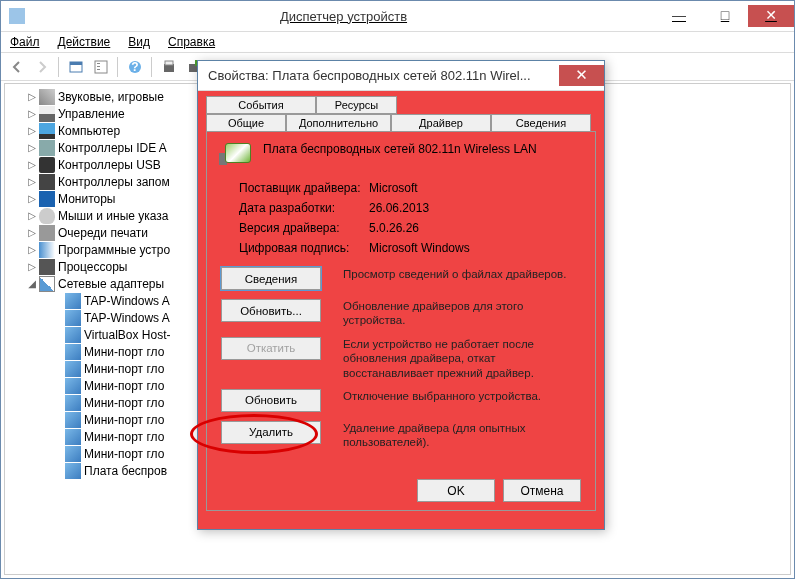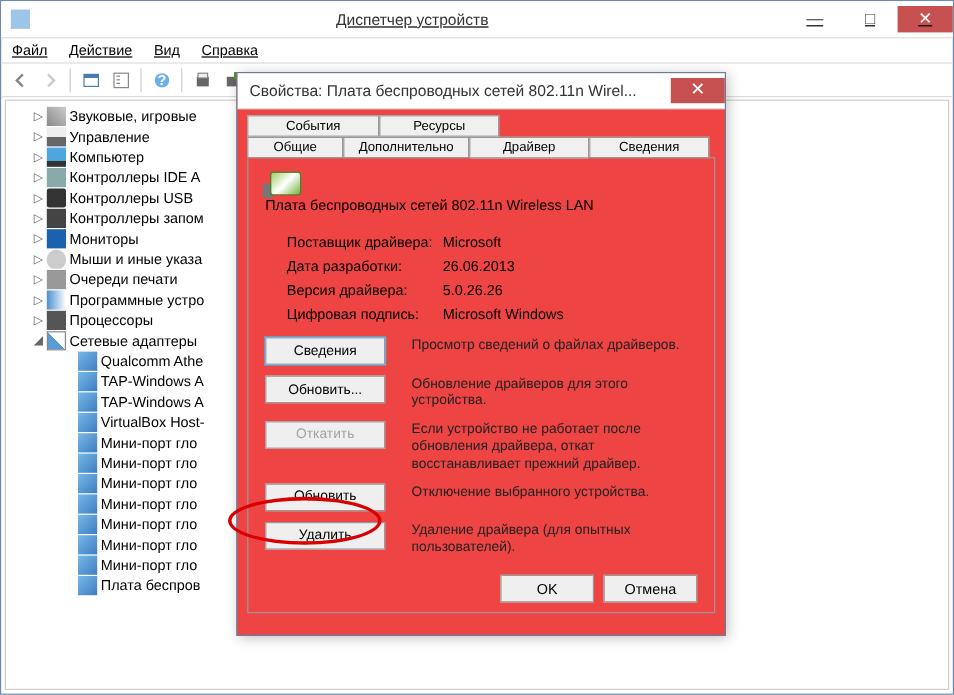--- a/index.html
+++ b/index.html
@@ -47,31 +47,31 @@
 .dialog { position: absolute; top: 60px; left: 197px; width: 408px; height: 470px; border: 1px solid #5c82a6; background: #ef4444; box-shadow: 2px 2px 10px rgba(0,0,0,0.25); }
 .dlg-title { height: 30px; background: #fff; display: flex; align-items: center; border-bottom: 1px solid #dcdcdc; }
 .dlg-title span.t { flex: 1; padding-left: 10px; font-size: 13px; color: #333; }
 .dlg-close { width: 45px; height: 21px; background: #c75050; color: #fff; text-align: center; line-height: 19px; font-size: 15px; cursor: default; }
 
 .tabs { padding: 5px 8px 0 8px; }
 .tab-row { display: flex; }
 .tab { border: 1px solid #999; border-bottom: none; padding: 2px 4px; text-align: center; background: #f0f0f0; cursor: default; font-size: 11px; }
 .tab-row.r1 .tab { border-bottom: 1px solid #999; }
 .tab-row.r1 .tab:nth-child(1) { width: 110px; }
-.tab-row.r1 .tab:nth-child(2) { width: 100px; }
+.tab-row.r1 .tab:nth-child(2) { width: 81px; }
 .tab-row.r1 .tab:nth-child(3) { width: 184px; }
 .tab-row.r2 .tab:nth-child(1) { width: 80px; }
 .tab-row.r2 .tab:nth-child(2) { width: 105px; }
 .tab-row.r2 .tab:nth-child(3) { width: 100px; }
 .tab-row.r2 .tab:nth-child(4) { width: 100px; }
 .tab.active { background: #f0f0f0; position: relative; }
 .tab.active::after { content:''; position:absolute; left:0; right:0; bottom:-1px; height:2px; background:#f0f0f0; }
 
 .tab-body { border: 1px solid #999; margin: 0 8px 8px 8px; height: 380px; padding: 10px 14px; position: relative; }
-.dev-row { display: flex; align-items: flex-start; margin-bottom: 14px; flex-direction: column; }
+.dev-row { display: flex; align-items: flex-start; margin-bottom: 14px; }
 .dev-icon { width: 32px; height: 22px; margin-right: 10px; flex-shrink: 0; position: relative; }
 .dev-icon::after { content:''; position:absolute; width: 24px; height:18px; top:1px; left:4px; background: linear-gradient(135deg,#9ed06c,#fff,#6fb539); border:1px solid #4c8224; border-radius:3px; }
 .dev-icon::before { content:''; position:absolute; width: 8px; height:12px; top:11px; left:-2px; background:#777; }
 
 .info-grid { margin-left: 18px; }
 .info-row { display: flex; height: 20px; align-items: center; }
 .info-label { width: 130px; }
 .info-value { }
 
 .action-row { display: flex; align-items: flex-start; margin-top: 9px; }
@@ -214,24 +214,20 @@
           <span class="tree-icon i-cpu"></span>
           <span>Процессоры</span>
         </div>
         <div class="tree-item t-indent1">
           <span class="expander">◢</span>
           <span class="tree-icon i-net"></span>
           <span>Сетевые адаптеры</span>
         </div>
         <div class="tree-item t-indent2">
           <span class="tree-icon i-wifi"></span>
-          <span>Qualcomm Athe</span>
-        </div>
-        <div class="tree-item t-indent2">
-          <span class="tree-icon i-wifi"></span>
           <span>TAP-Windows A</span>
         </div>
         <div class="tree-item t-indent2">
           <span class="tree-icon i-wifi"></span>
           <span>TAP-Windows A</span>
         </div>
         <div class="tree-item t-indent2">
           <span class="tree-icon i-wifi"></span>
           <span>VirtualBox Host-</span>
         </div>

